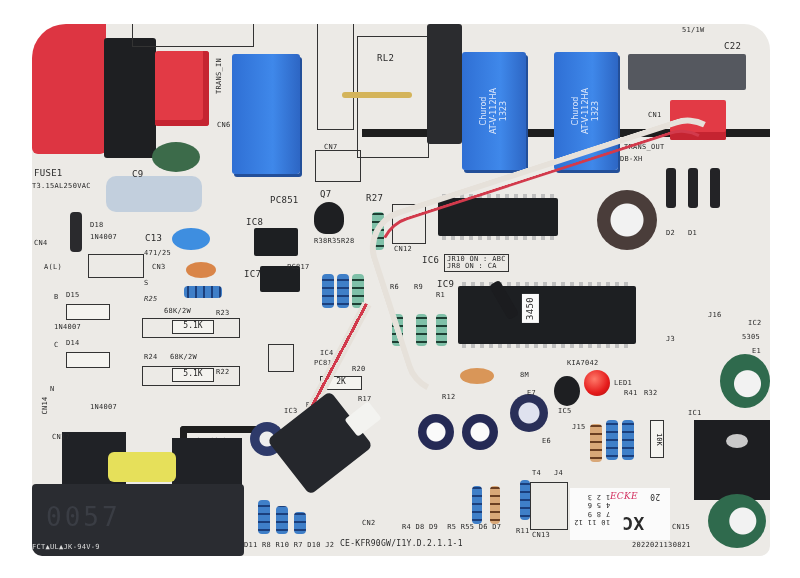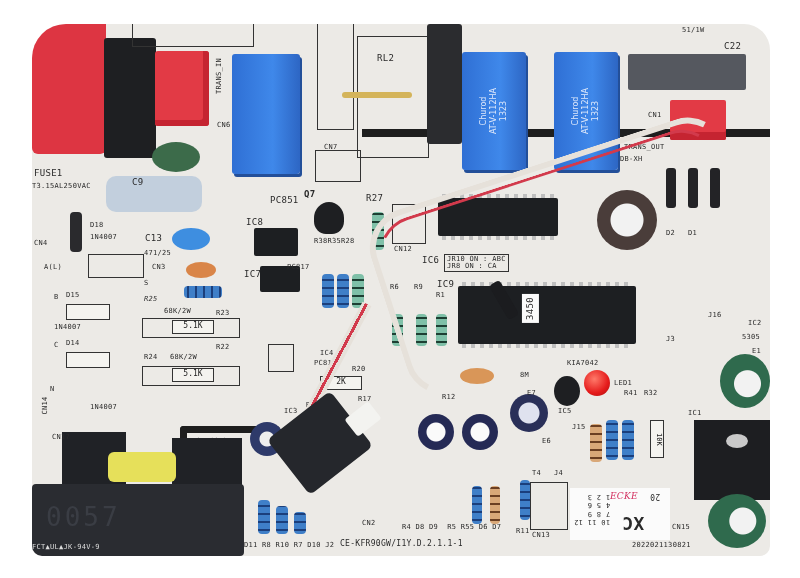--- a/index.html
+++ b/index.html
@@ -30,21 +30,21 @@
 
   <div style="position:absolute;left:0;top:0;width:74px;height:130px;background:#dd3542;border-radius:30px 0 6px 6px;"></div>
   <div style="position:absolute;left:72px;top:14px;width:52px;height:120px;background:#1e1f22;border-radius:3px;"></div>
   <div style="position:absolute;left:123px;top:27px;width:54px;height:75px;background:#e23a45;border-radius:3px;box-shadow:inset -6px -6px 0 #c52431;"></div>
   <div class="silk sm" style="left:184px;top:28px;transform:rotate(-90deg);transform-origin:left top;top:70px;">TRANS_IN</div>
 
   <div style="position:absolute;left:120px;top:118px;width:48px;height:30px;background:#3c6b4a;border-radius:50%;"></div>
   <div style="position:absolute;left:74px;top:152px;width:96px;height:36px;background:#c2cfdd;border-radius:10px;"></div>
   <div class="silk" style="left:2px;top:145px;">FUSE1</div>
   <div class="silk sm" style="left:0;top:159px;">T3.15AL250VAC</div>
-  <div class="silk" style="left:100px;top:154px;">C9</div>
+  <div class="silk" style="left:100px;top:146px;">C9</div>
 
   <div class="relay" style="left:200px;top:30px;width:68px;height:120px;"></div>
   <div class="silk sm" style="left:185px;top:98px;">CN6</div>
 
   <div class="outline" style="left:100px;top:0;width:120px;height:22px;border-top:none;"></div>
   <div class="outline" style="left:285px;top:0;width:35px;height:105px;border-top:none;"></div>
   <div class="outline" style="left:325px;top:12px;width:70px;height:120px;"></div>
   <div class="silk" style="left:345px;top:30px;">RL2</div>
   <div style="position:absolute;left:310px;top:68px;width:70px;height:6px;background:#d4b45a;border-radius:3px;"></div>
   <div class="outline" style="left:283px;top:126px;width:44px;height:30px;"></div>
@@ -92,21 +92,21 @@
   </div>
   <div class="silk" style="left:405px;top:256px;">IC9</div>
 
   <div class="silk" style="left:238px;top:172px;">PC851</div>
   <div class="chip" style="left:222px;top:204px;width:44px;height:28px;"></div>
   <div class="silk" style="left:214px;top:194px;">IC8</div>
   <div class="chip" style="left:228px;top:242px;width:40px;height:26px;"></div>
   <div class="silk" style="left:212px;top:246px;">IC7</div>
   <div class="silk sm" style="left:255px;top:240px;">PC817</div>
   <div class="cap-el" style="left:282px;top:178px;width:30px;height:32px;background:#1e1f22;border-radius:50% 50% 40% 40%;"></div>
-  <div class="silk" style="left:272px;top:166px;font-weight:bold;">Q7</div>
+  <div class="silk" style="left:288px;top:166px;">Q7</div>
 
   <div class="res green" style="left:340px;top:188px;width:12px;height:38px;"></div>
   <div class="silk" style="left:334px;top:170px;">R27</div>
   <div class="outline" style="left:360px;top:180px;width:32px;height:38px;"></div>
   <div class="silk sm" style="left:362px;top:222px;">CN12</div>
 
   <div class="res blue" style="left:290px;top:250px;width:12px;height:34px;"></div>
   <div class="res blue" style="left:305px;top:250px;width:12px;height:34px;"></div>
   <div class="res green" style="left:320px;top:250px;width:12px;height:34px;"></div>
   <div class="silk sm" style="left:282px;top:214px;">R38R35R28</div>
@@ -147,21 +147,21 @@
   <div class="silk sm" style="left:112px;top:272px;font-style:italic;">R25</div>
   <div class="silk sm" style="left:132px;top:284px;">68K/2W</div>
   <div class="outline" style="left:110px;top:294px;width:96px;height:18px;"></div>
   <div class="resbox" style="left:140px;top:296px;width:40px;height:12px;font-size:8px;">5.1K</div>
   <div class="silk sm" style="left:184px;top:286px;">R23</div>
 
   <div class="silk sm" style="left:112px;top:330px;">R24</div>
   <div class="silk sm" style="left:138px;top:330px;">68K/2W</div>
   <div class="outline" style="left:110px;top:342px;width:96px;height:18px;"></div>
   <div class="resbox" style="left:140px;top:344px;width:40px;height:12px;font-size:8px;">5.1K</div>
-  <div class="silk sm" style="left:184px;top:320px;">R22</div>
+  <div class="silk sm" style="left:184px;top:345px;">R22</div>
 
   <div class="silk sm" style="left:288px;top:326px;">IC4</div>
   <div class="silk sm" style="left:282px;top:336px;">PC817</div>
   <div class="outline" style="left:236px;top:320px;width:24px;height:26px;"></div>
   <div class="resbox" style="left:288px;top:352px;width:40px;height:12px;font-size:8px;">2K</div>
   <div class="silk sm" style="left:320px;top:342px;">R20</div>
   <div class="silk sm" style="left:326px;top:372px;">R17</div>
   <div class="silk sm" style="left:252px;top:384px;">IC3</div>
   <div class="silk sm" style="left:274px;top:378px;">R19</div>
 

